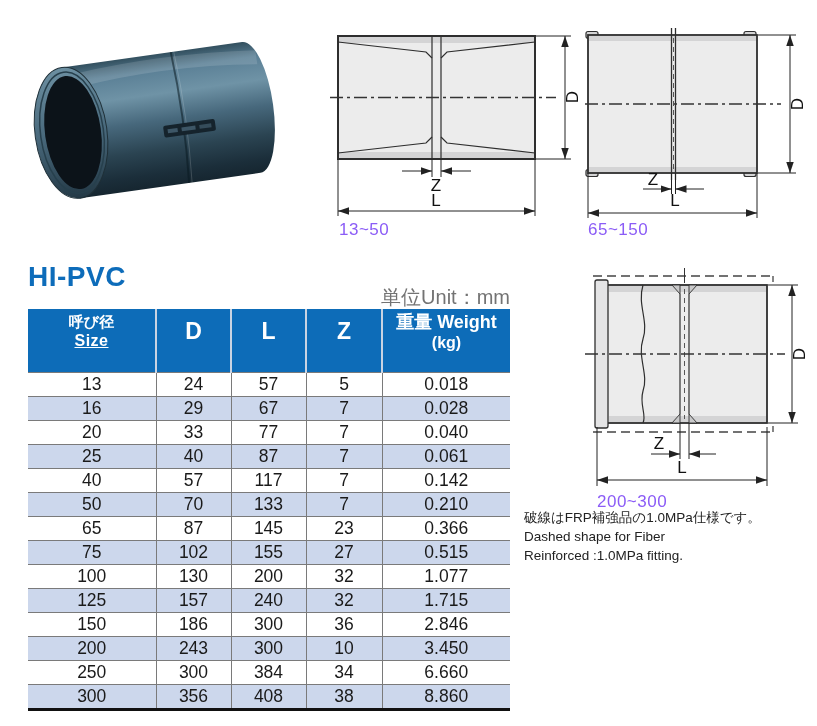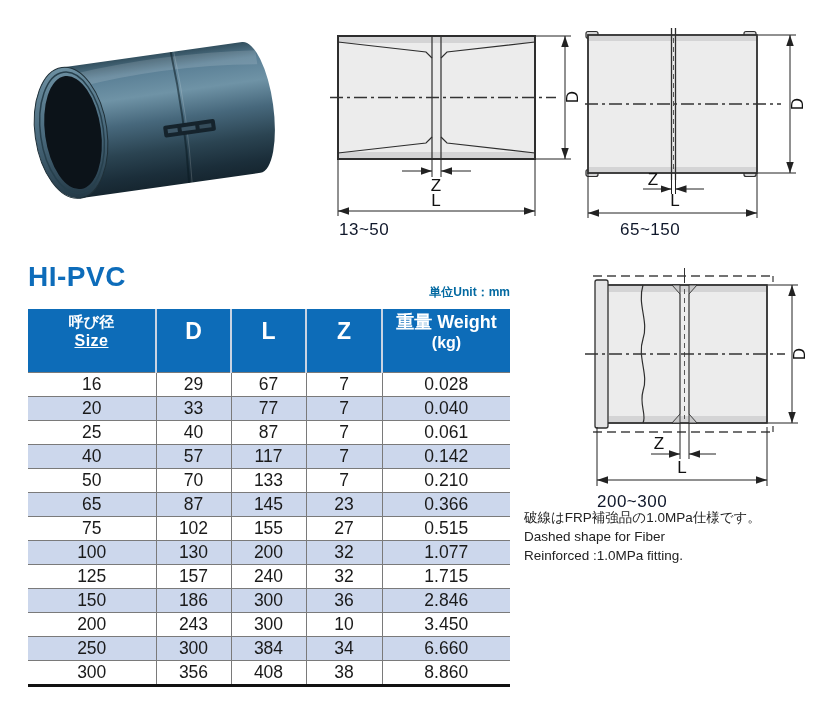--- a/index.html
+++ b/index.html
@@ -2,24 +2,24 @@
 <html><head>
 <meta charset="utf-8">
 <style>
   html,body{margin:0;padding:0;background:#fff;}
   .canvas{position:relative;width:817px;height:726px;background:#fff;overflow:hidden;
           font-family:"Liberation Sans","DejaVu Sans",sans-serif;color:#1a1a1a;}
   .abs{position:absolute;}
 
   
   .page-title{left:28px;top:261px;font-size:28px;font-weight:bold;color:#0d6cba;letter-spacing:0.5px;}
-  .unit-note{left:330px;top:284px;width:180px;text-align:right;font-size:12px;color:#0369a1;font-weight:bold;}
+  .unit-note{left:330px;top:284px;width:180px;text-align:right;font-size:20px;color:#737373;}
 
   
-  .drawing-caption{font-size:17px;color:#0f172a;letter-spacing:0.5px;}
+  .drawing-caption{font-size:17px;color:#8b5cf6;letter-spacing:0.5px;}
 
   
   .frp-note{left:524px;top:508px;width:292px;font-size:13.5px;line-height:19px;color:#222;}
 
   
   .spec-table{border-collapse:collapse;table-layout:fixed;width:482px;border-bottom:3px solid #111;}
   .spec-table th{background:#0d6cb8;color:#fff;vertical-align:middle;padding:1px 0 20px;height:40px;}
   .spec-table th:not(:first-child){border-left:2px solid #c9d3e2;}
   .spec-table td{text-align:center;font-size:17.5px;height:23px;line-height:23px;padding:0;
                  color:#1a1a1a;border-top:1px solid #7a7a7a;}
@@ -150,21 +150,21 @@
       <line x1="119" y1="167" x2="90.5" y2="167" marker-end="url(#arr2)"></line>
     </g>
 
     <text class="dimtxt" x="90" y="184" text-anchor="middle">L</text>
     <g stroke="#222" stroke-width="1">
       <line x1="3" y1="151" x2="3" y2="196"></line>
         <line x1="172" y1="151" x2="172" y2="196"></line>
       <line x1="3" y1="191" x2="172" y2="191" marker-start="url(#arr2)" marker-end="url(#arr2)"></line>
     </g>
   </svg>
-  <div class="abs drawing-caption" style="left:620px;top:220px">65~150</div>
+  <div class="abs drawing-caption" style="left:588px;top:220px">65~150</div>
 
   <svg class="abs" style="left:585px;top:263px" width="232" height="228" viewBox="0 0 232 228">
     <defs>
       <marker id="arr3" viewBox="0 0 10 8" refX="10" refY="4" markerWidth="11" markerHeight="9" orient="auto-start-reverse" markerUnits="userSpaceOnUse">
         <path d="M10,4 L0,0.6 L0,7.4 Z" fill="#222"></path>
       </marker>
     </defs>
 
     <g stroke="#444" stroke-width="1.3" stroke-dasharray="9 5" fill="none">
       <line x1="8" y1="13" x2="188" y2="13"></line>
@@ -247,20 +247,27 @@
           <span class="th-letter">Z</span>
         </th>
         <th>
           <span class="th-line th-weight1">重量 Weight</span>
           <span class="th-line th-weight2">(kg)</span>
         </th>
       </tr>
     </thead>
     <tbody>
         <tr>
+          <td>13</td>
+          <td>24</td>
+          <td>57</td>
+          <td>5</td>
+          <td>0.018</td>
+        </tr>
+        <tr>
           <td>16</td>
           <td>29</td>
           <td>67</td>
           <td>7</td>
           <td>0.028</td>
         </tr>
         <tr>
           <td>20</td>
           <td>33</td>
           <td>77</td>

